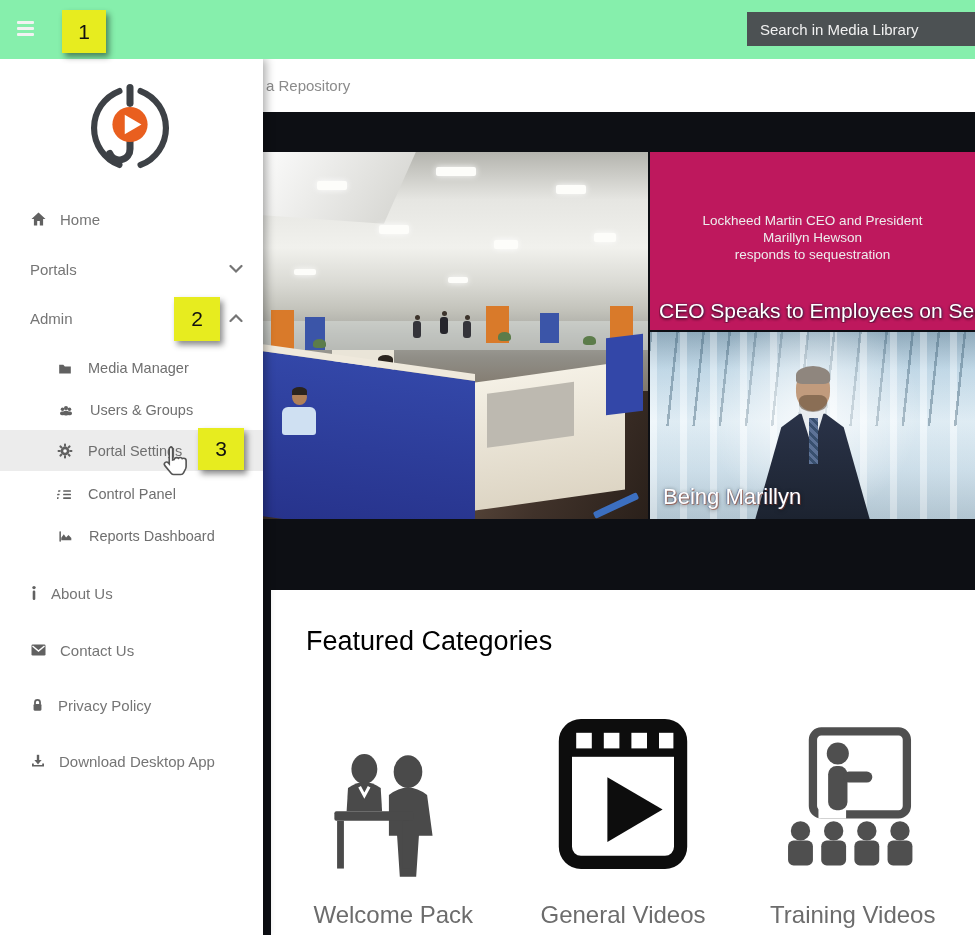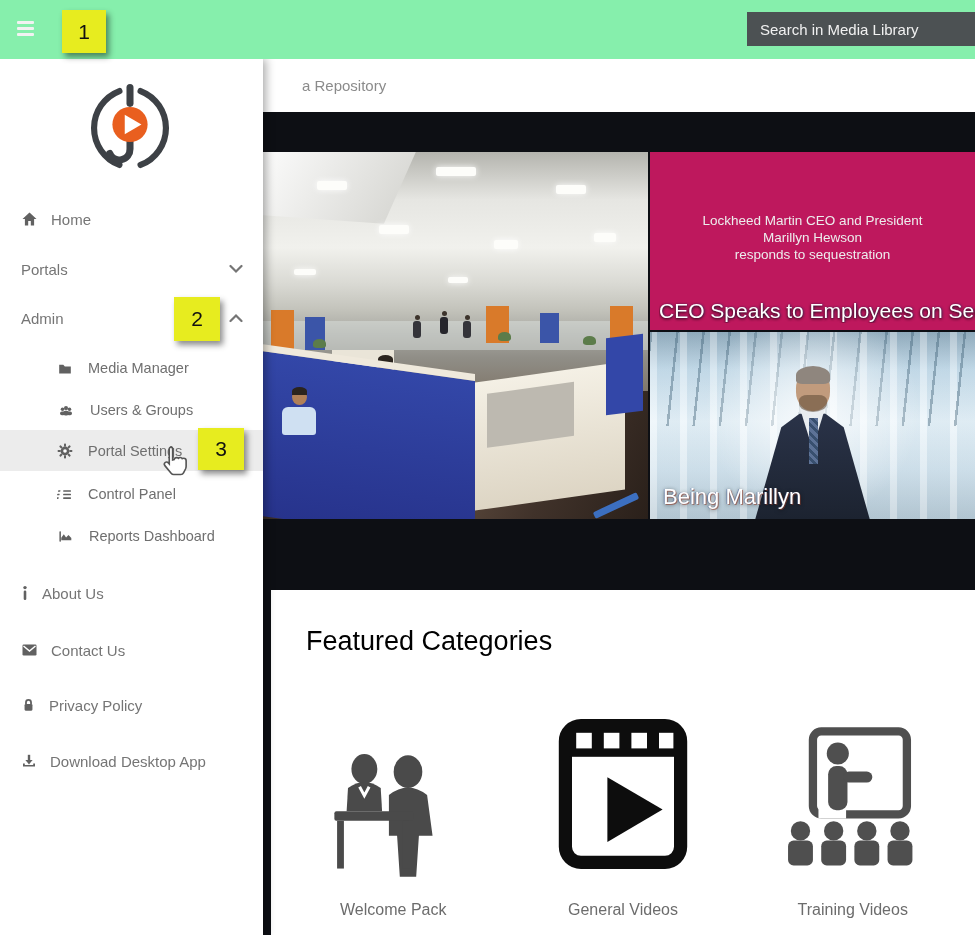--- a/index.html
+++ b/index.html
@@ -18,21 +18,21 @@
   
   .badge{position:absolute;background:#e7ec1f;color:#111;display:flex;align-items:center;justify-content:center;
          font-size:21px;box-shadow:3px 4px 6px rgba(0,0,0,.45);z-index:40;}
   .badge1{left:62px;top:10px;width:44px;height:43px;}
   .badge2{left:174px;top:297px;width:46px;height:44px;}
   .badge3{left:198px;top:428px;width:46px;height:42px;}
 
   
   .crumbstrip{position:absolute;left:0;top:59px;width:975px;height:53px;background:#fff;z-index:5;}
   .crumb{position:absolute;left:266px;top:0;height:53px;display:flex;align-items:center;
-         color:#8b8b8b;font-size:15px;cursor:pointer;padding-left:36px;}
+         color:#8b8b8b;font-size:15px;cursor:pointer;}
 
   
   .darkbg{position:absolute;left:0;top:112px;width:975px;height:823px;background:#0d0f14;z-index:4;}
 
   
   .office{position:absolute;left:263px;top:40px;width:385px;height:367px;overflow:hidden;cursor:pointer;
     background:linear-gradient(180deg,#b4b4ae 0%,#e6e6e2 13%,#f1f1ed 26%,#d9d9d3 36%,#c3c3bb 43%,
                #a9a9a3 49%,#908e87 56%,#7c7163 68%,#57463c 83%,#3a2d25 100%);}
   .office .skylight{position:absolute;left:-6%;top:-4%;width:42%;height:22%;
     background:linear-gradient(100deg,#ffffff,#d9d9d5);transform:skew(-24deg,4deg);}
@@ -89,28 +89,28 @@
     border-radius:30% 30% 50% 50%;background:rgba(92,72,52,.55);}
   .confident .title{position:absolute;left:13px;bottom:9px;color:#fff;font-size:22px;
     text-shadow:1px 1px 0 rgba(150,60,40,.55),-1px 0 0 rgba(60,90,160,.4),0 1px 4px rgba(0,0,0,.6);}
 
   
   .featured{position:absolute;left:271px;top:590px;width:704px;height:345px;background:#fff;z-index:6;}
   .featured h2{position:absolute;left:35px;top:36px;margin:0;font-size:27px;font-weight:400;color:#000000;}
   .cats{position:absolute;left:0;top:105px;width:704px;display:flex;justify-content:space-evenly;}
   .cat{width:215px;display:flex;flex-direction:column;align-items:center;cursor:pointer;}
   .cat .icoarea{height:190px;display:flex;align-items:flex-end;justify-content:center;}
-  .cat .lbl{margin-top:16px;font-size:16px;color:#6c6c6c;}
+  .cat .lbl{margin-top:16px;font-size:24px;color:#6c6c6c;}
 
   
   .sidebar{position:absolute;left:0;top:59px;width:263px;height:876px;background:#fff;z-index:20;
            box-shadow:3px 0 9px rgba(0,0,0,.33);}
   .logo{position:absolute;left:86px;top:25px;width:88px;height:88px;}
   .nav-item{position:absolute;left:0;width:263px;height:40px;display:flex;align-items:center;gap:13px;
-            padding-left:21px;color:#757575;font-size:15px;cursor:pointer;}
+            padding-left:30px;color:#757575;font-size:15px;cursor:pointer;}
   .nav-item.sub{padding-left:57px;font-size:14.5px;color:#6f6f6f;gap:15px;}
   .nav-item .chev{position:absolute;right:20px;top:50%;transform:translateY(-50%);display:flex;}
   .active-row{position:absolute;left:0;top:371px;width:263px;height:41px;background:#ececec;}
   .cursor-hand{position:absolute;left:160px;top:385px;width:30px;height:35px;z-index:25;}
 </style>
 </head>
 <body>
 
 <div class="screen">
 

